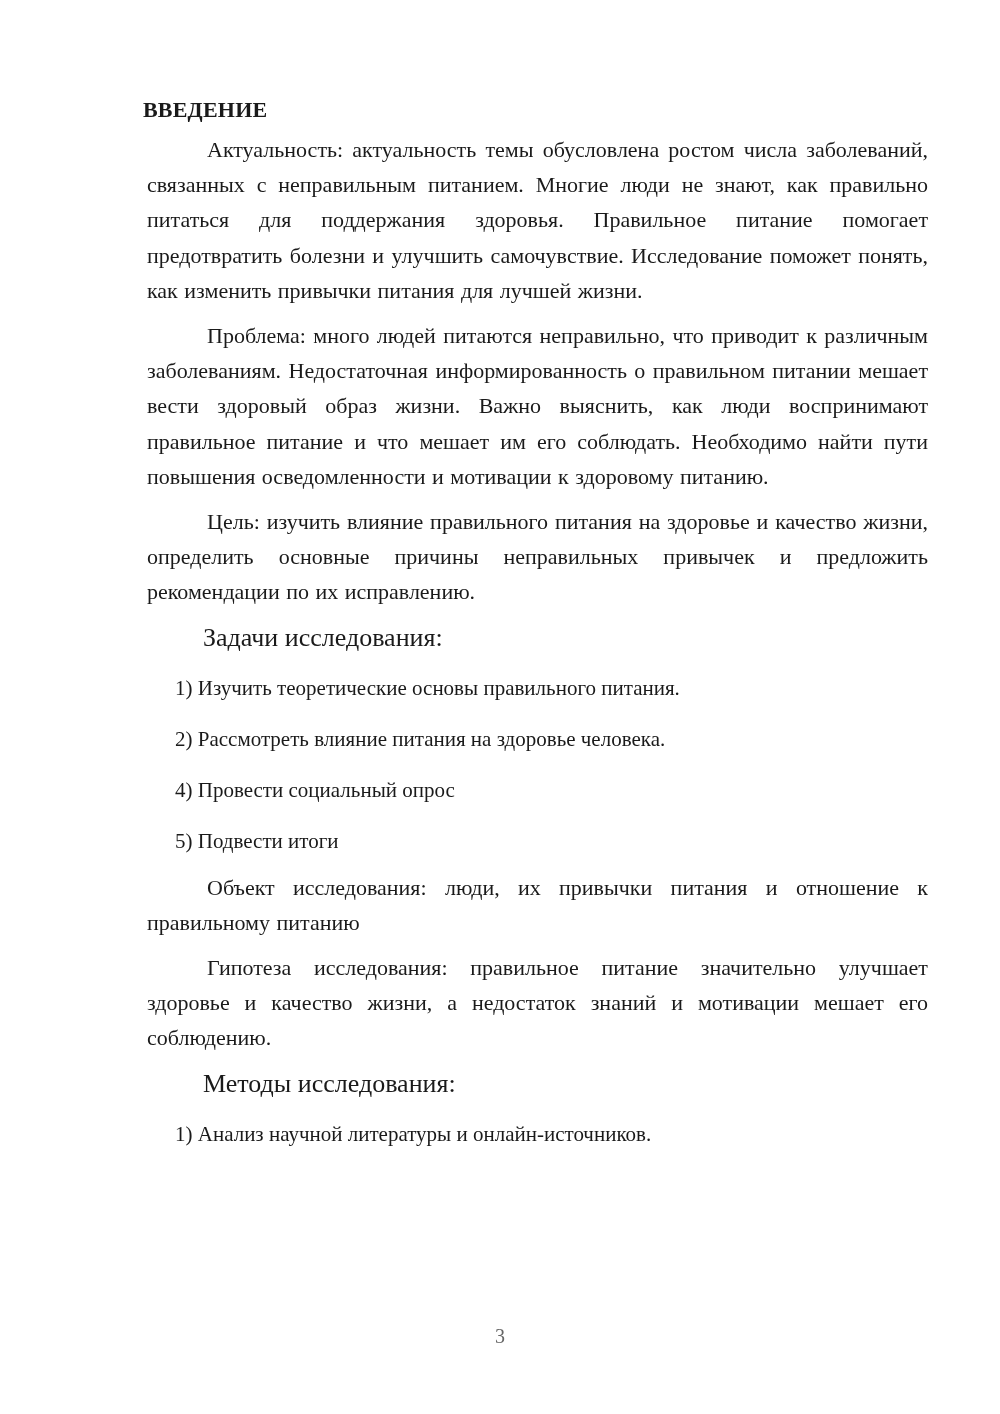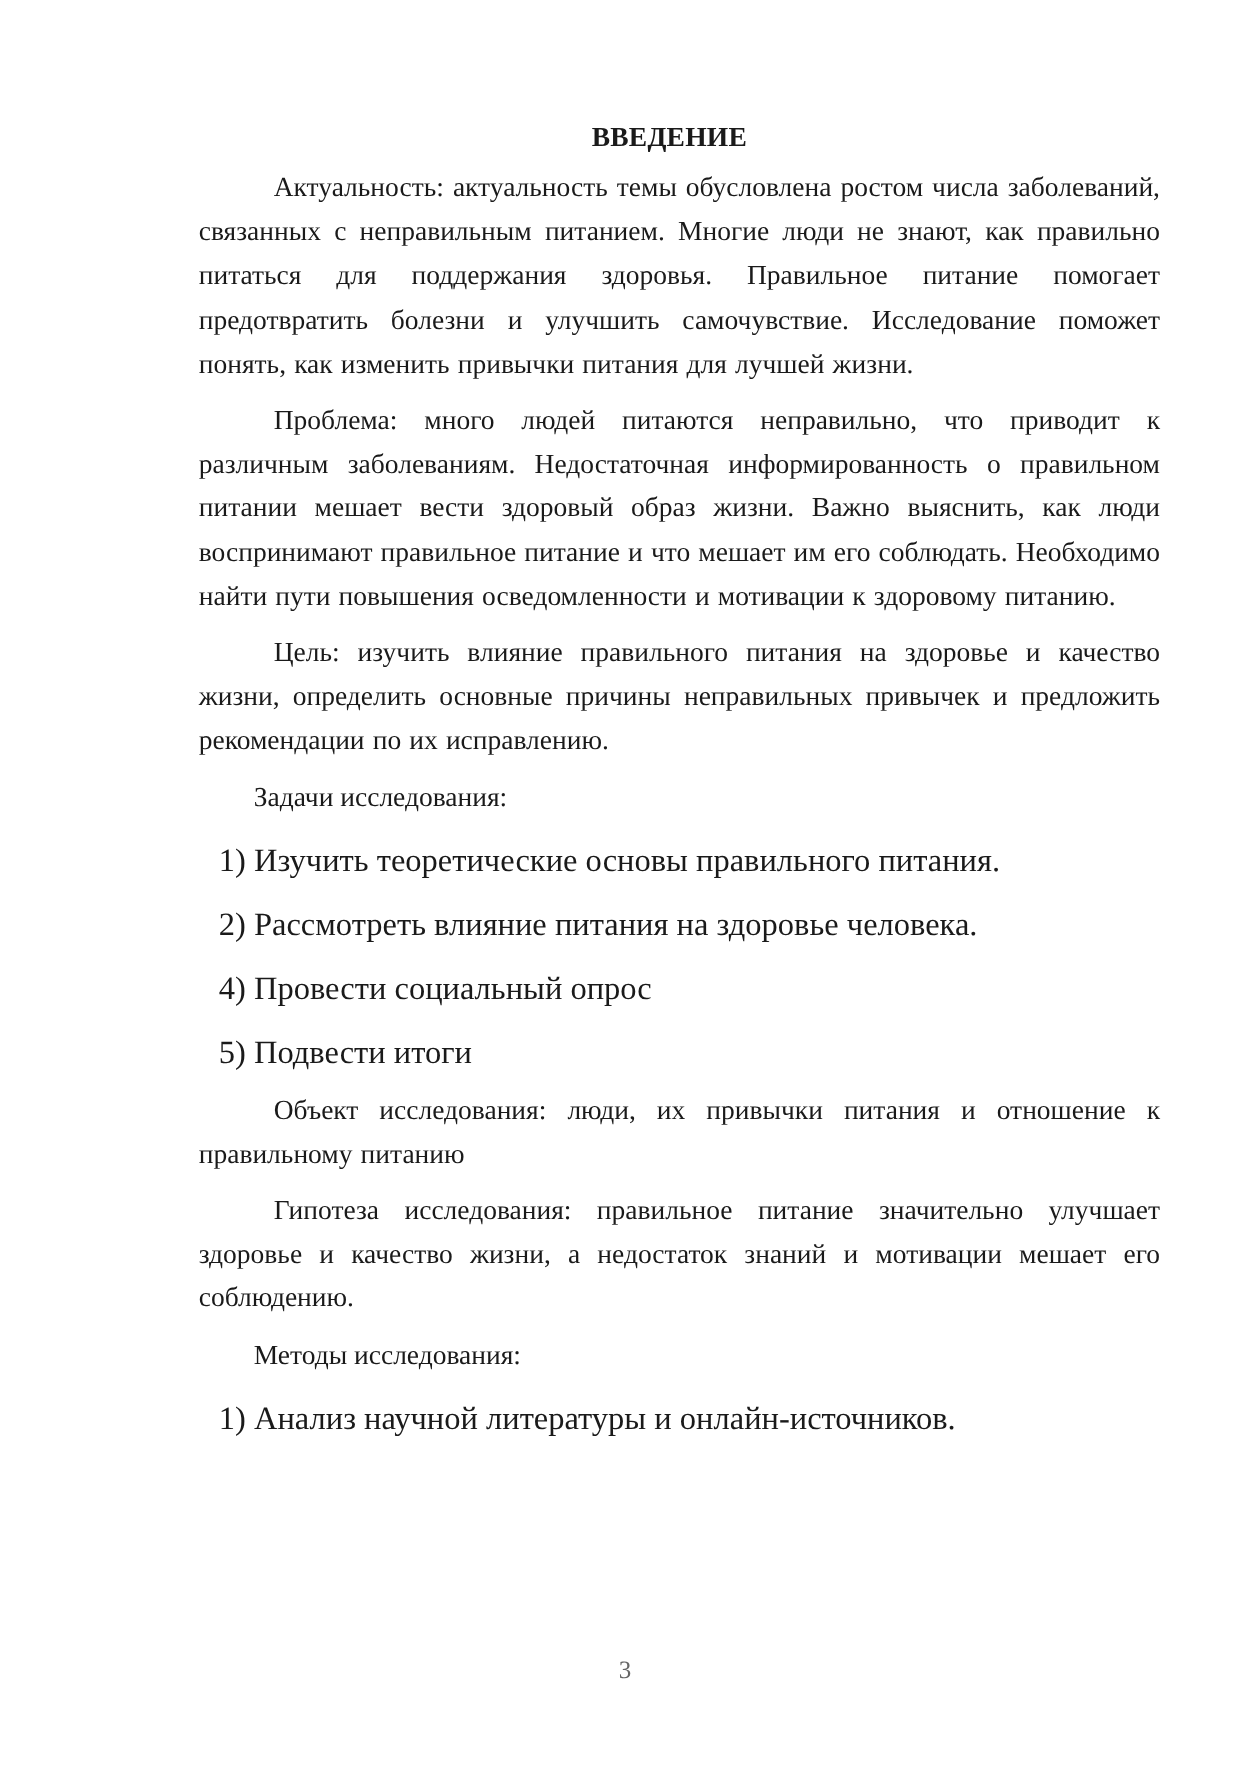--- a/index.html
+++ b/index.html
@@ -15,43 +15,43 @@
       font-family: "Liberation Serif", "DejaVu Serif", serif;
       color: #1a1a1a;
     }
     .page {
       position: absolute;
       left: 143px;
       top: 92px;
       width: 785px;
     }
     .title {
-      text-align: center;
+      text-align: left;
       font-weight: bold;
       font-size: 22px;
       line-height: 36px;
       margin: 0 0 4px 0;
       letter-spacing: 0.2px;
     }
     .para {
       font-size: 22px;
       line-height: 35.2px;
       text-align: justify;
       text-indent: 60px;
-      margin: 0 0 10px 16px;
+      margin: 0 0 10px 4px;
       word-spacing: 1px;
     }
     .heading-line {
-      font-size: 22px;
+      font-size: 26px;
       line-height: 35.2px;
       text-indent: 60px;
       margin: 0 0 10px 0;
     }
     .list-item {
-      font-size: 26px;
+      font-size: 21px;
       line-height: 35.2px;
       padding-left: 32px;
       margin: 16px 0 10px 0;
     }
     .page-number {
       position: absolute;
       left: 0;
       width: 1000px;
       top: 1325px;
       text-align: center;

